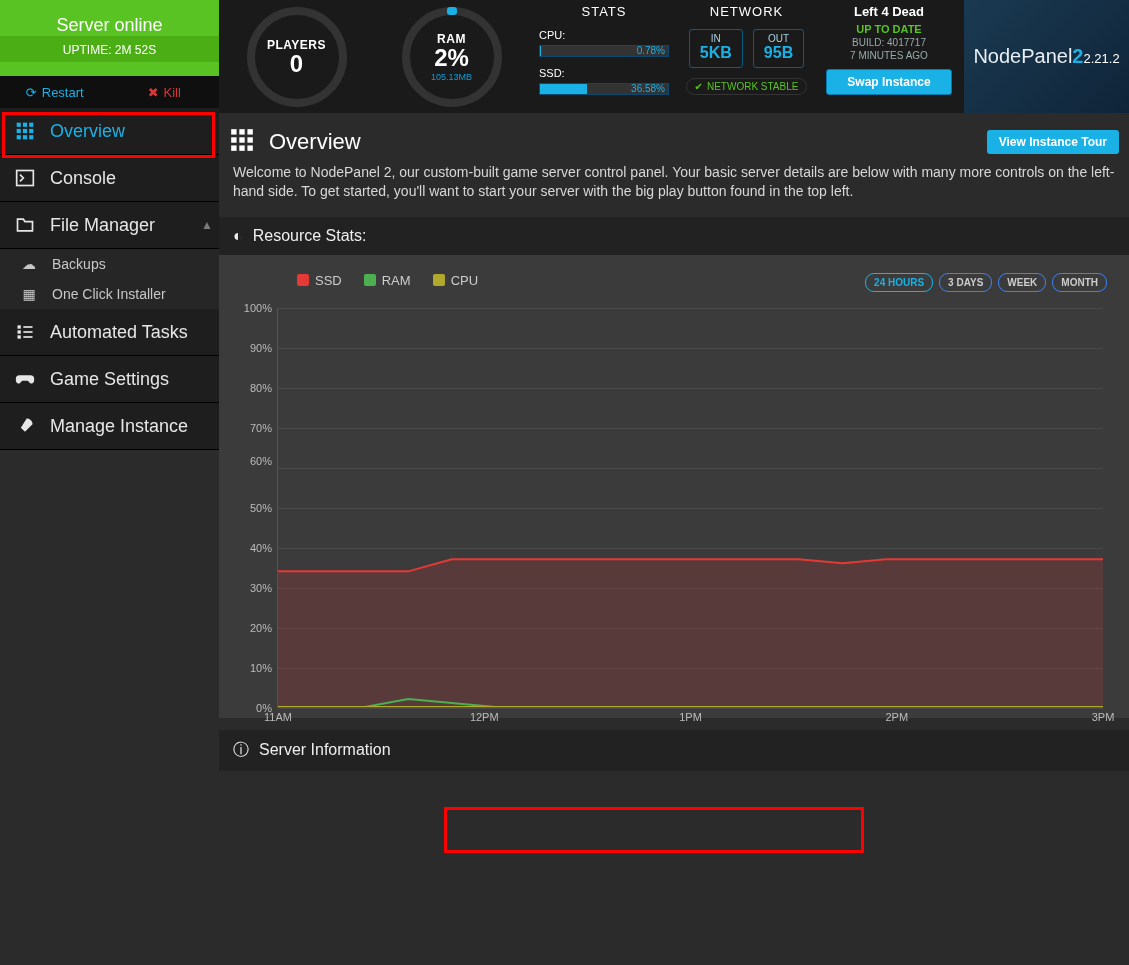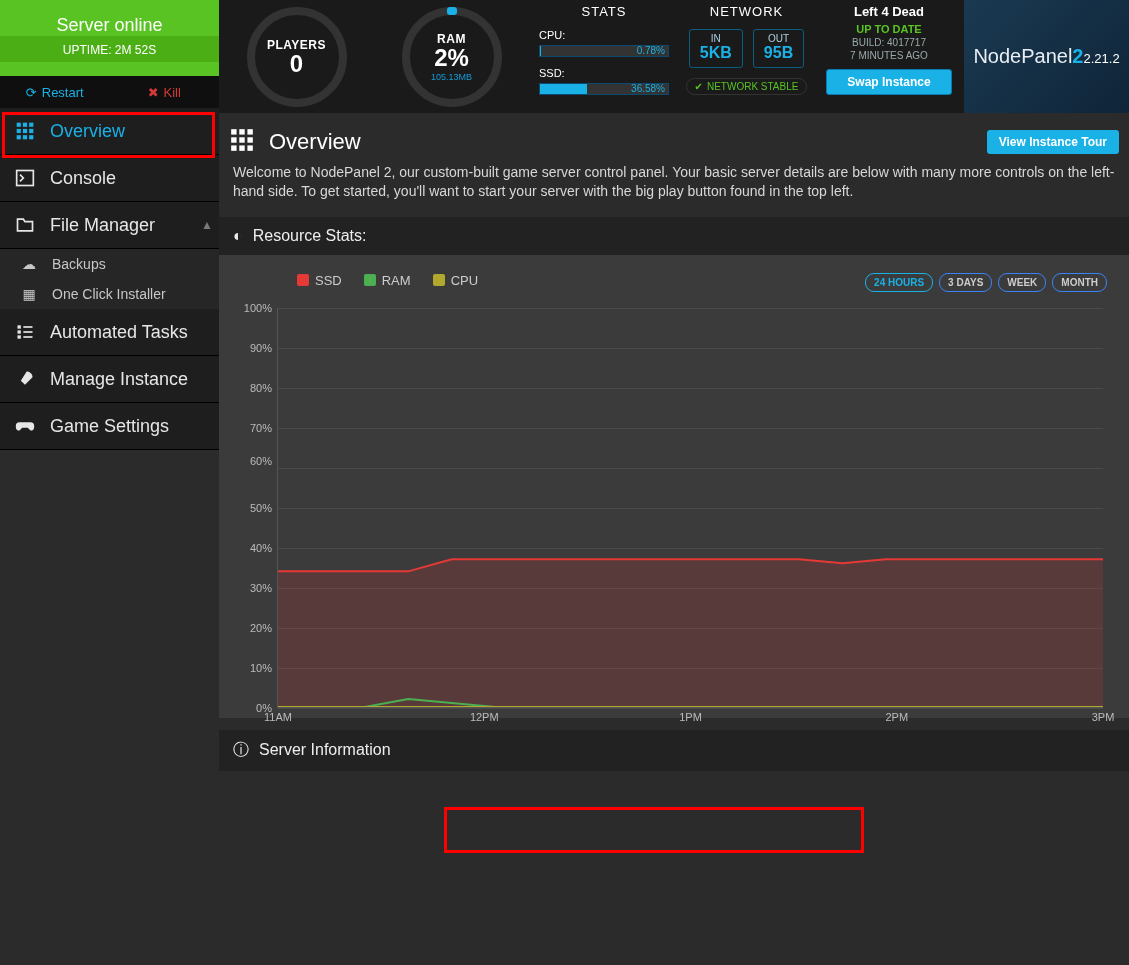--- a/index.html
+++ b/index.html
@@ -161,33 +161,33 @@
             <rect x="3" y="16" width="4" height="4"></rect>
             <rect x="10" y="5" width="11" height="2"></rect>
             <rect x="10" y="11" width="11" height="2"></rect>
             <rect x="10" y="17" width="11" height="2"></rect>
           </svg>
         </span>
       <span>Automated Tasks</span>
     </div>
     <div class="nav-item">
       <span class="nav-icon">
-          <svg viewBox="0 0 24 24" width="20" height="20">
-            <path d="M14 3c4 0 7 3 7 7l-9 9-5-5 7-11z" fill="#e6e6e6"></path>
-          </svg>
-        </span>
-      <span>Manage Instance</span>
-    </div>
-    <div class="nav-item">
-      <span class="nav-icon">
           <svg viewBox="0 0 24 24" width="22" height="22">
             <path d="M6 8h12a4 4 0 014 4v1a4 4 0 01-4 4l-3-3h-6l-3 3a4 4 0 01-4-4v-1a4 4 0 014-4z" fill="#e6e6e6"></path>
           </svg>
         </span>
       <span>Game Settings</span>
+    </div>
+    <div class="nav-item">
+      <span class="nav-icon">
+          <svg viewBox="0 0 24 24" width="20" height="20">
+            <path d="M14 3c4 0 7 3 7 7l-9 9-5-5 7-11z" fill="#e6e6e6"></path>
+          </svg>
+        </span>
+      <span>Manage Instance</span>
     </div>
   </div>
 </div>
 
 <div class="red-box" style="left:2px;top:112px;width:213px;height:46px;"></div>
 
 <div class="topbar">
   <div class="gauge-cell">
     <div class="gauge">
       <div class="gauge-title">PLAYERS</div>

